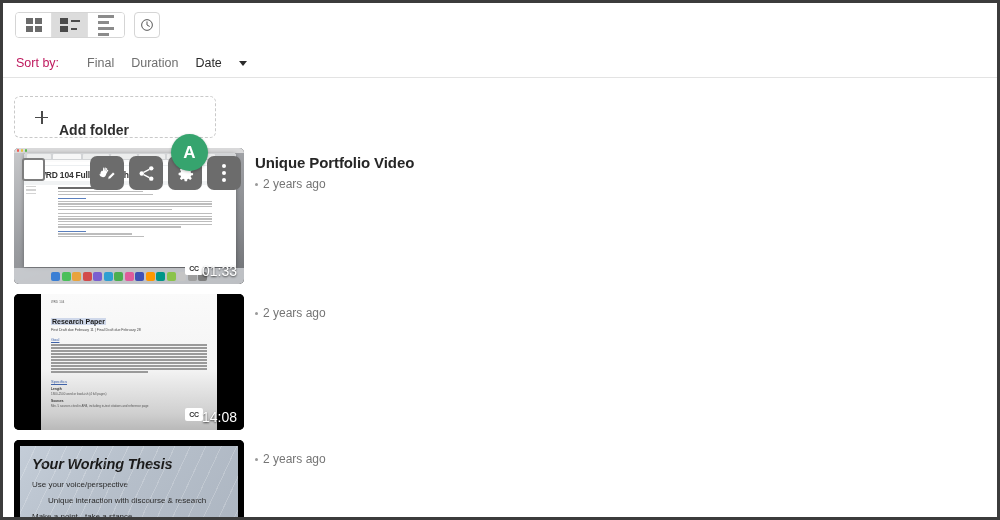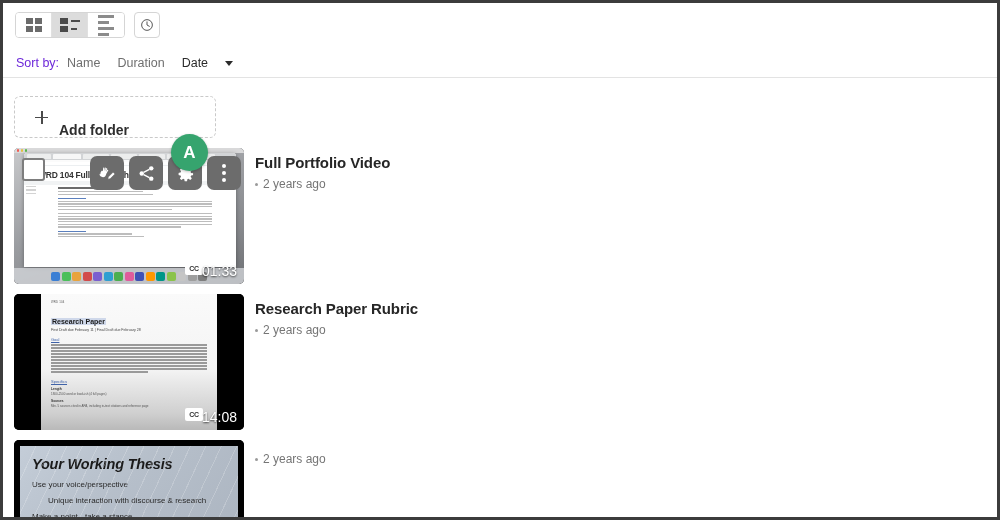--- a/index.html
+++ b/index.html
@@ -94,21 +94,21 @@
     left: 0; top: 46px;
     width: 100%;
     height: 28px;
     display: flex;
     align-items: center;
     padding-left: 13px;
     gap: 0;
     font-size: 12.5px;
     color: #6b6b6b;
   }
-  .sortbar .lbl { color: #6d28d9; margin-right: 8px; }
+  .sortbar .lbl { color: #be185d; margin-right: 28px; }
   .sortbar .opt { color: #6f6f6f; margin-right: 17px; cursor: pointer; }
   .sortbar .opt.sel { color: #2b2b2b; }
   .caret {
     width: 0; height: 0;
     border-left: 4.5px solid transparent;
     border-right: 4.5px solid transparent;
     border-top: 5px solid #2b2b2b;
     display: inline-block;
     cursor: pointer;
   }
@@ -308,21 +308,21 @@
     <button class="icon-btn">
       <svg width="14" height="14" viewBox="0 0 24 24">
         <circle cx="12" cy="12" r="9.2" fill="none" stroke="#555" stroke-width="1.7"></circle>
         <path d="M12 6.6V12l4 2.2" fill="none" stroke="#555" stroke-width="1.7" stroke-linecap="round"></path>
       </svg>
     </button>
   </div>
 
   <div class="sortbar">
     <span class="lbl">Sort by:</span>
-    <span class="opt">Name</span>
+    <span class="opt">Final</span>
     <span class="opt">Duration</span>
     <span class="opt sel">Date</span>
     <span class="caret"></span>
   </div>
 
   <div class="divider"></div>
 
   <div class="add-folder">
     <span class="plus"></span>
     <span class="t">Add folder</span>
@@ -441,21 +441,21 @@
         <div class="act">
           <span class="kebab">
               <i></i>
               <i></i>
               <i></i>
             </span>
         </div>
       </div>
 
       <div class="meta">
-        <div class="title">Full Portfolio Video</div>
+        <div class="title">Unique Portfolio Video</div>
         <div class="sub">
           <span class="dot"></span>
           <span>2 years ago</span>
         </div>
       </div>
     </div>
 
     <div class="row">
       <div class="thumb">
         <div class="t2-bg"></div>
@@ -480,21 +480,20 @@
           <div class="lab">Length</div>
           <div class="lab2">1800-2500 word or book-ish (4 full pages)</div>
           <div class="lab">Sources</div>
           <div class="lab2">Min. 5 sources cited in APA, including in-text citations and reference page</div>
         </div>
         <div class="cc">CC</div>
         <div class="dur">14:08</div>
       </div>
 
       <div class="meta">
-        <div class="title">Research Paper Rubric</div>
         <div class="sub">
           <span class="dot"></span>
           <span>2 years ago</span>
         </div>
       </div>
     </div>
 
     <div class="row">
       <div class="thumb">
         <div class="t3-bg"></div>

